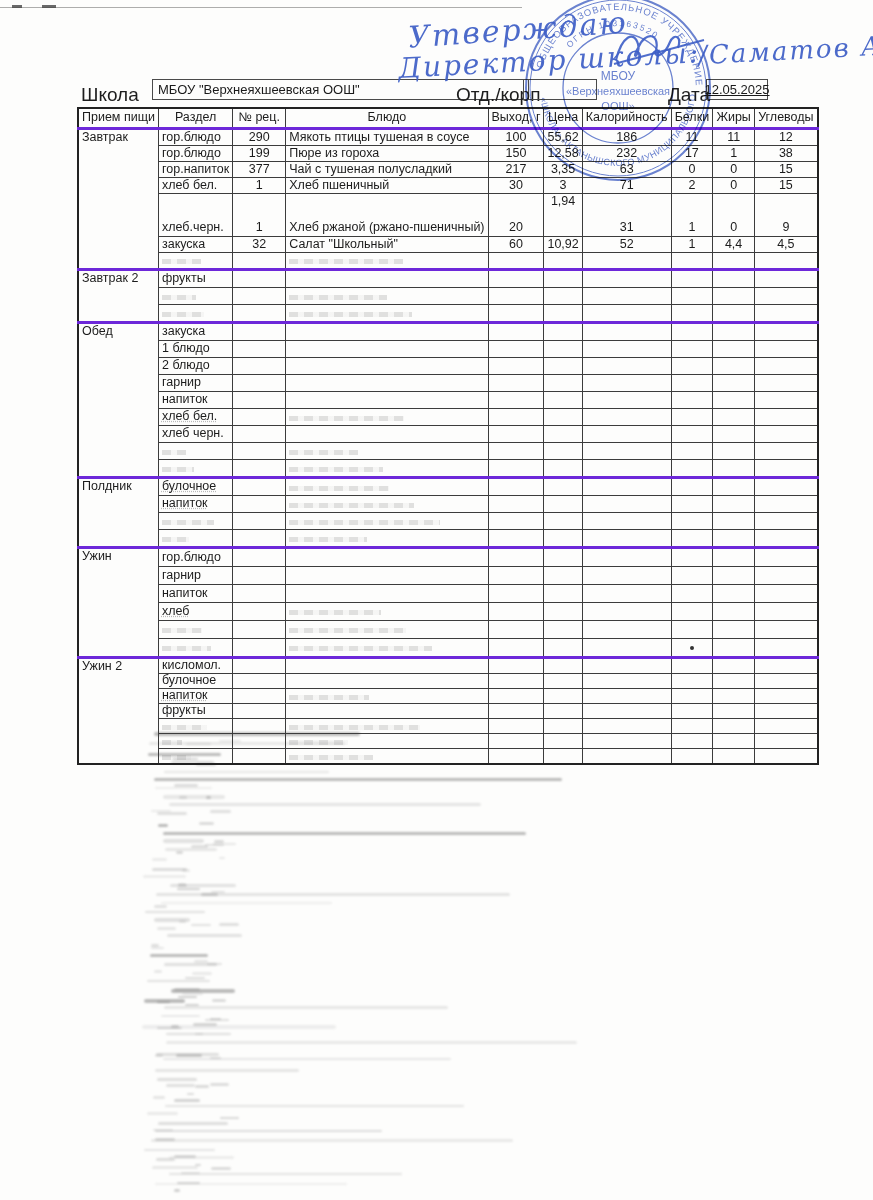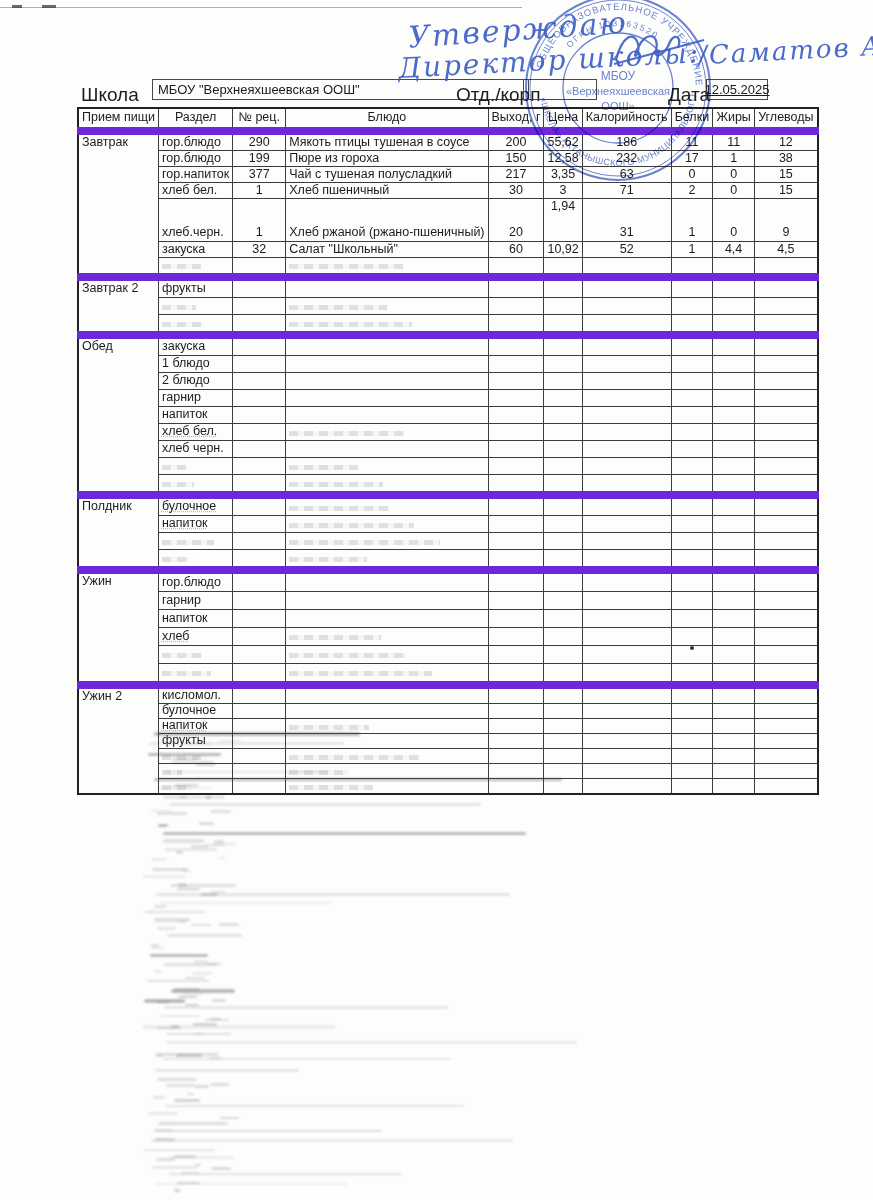--- a/index.html
+++ b/index.html
@@ -46,21 +46,21 @@
   }
   .menu-table th,.menu-table td{
     border:1px solid #3c3c3c;
     padding:0 3px;overflow:hidden;white-space:nowrap;
     height:15px;line-height:1.1;
   }
   .menu-table th{font-weight:normal;text-align:center;height:18px;border-bottom:2px solid #222;}
   .menu-table td.meal{vertical-align:top;text-align:left;padding-top:1px;}
   .menu-table td.c-left{text-align:left;}
   .menu-table td.c-center{text-align:center;}
-  tr.sec-start td{border-top:8px solid #6d28d9;}
+  tr.sec-start td{border-top:3px solid #6d28d9;}
   tr.s1 td,tr.s2 td,tr.s3 td{height:16px;}
   tr.s4 td{height:17px;}
   tr.s5 td{height:14px;}
   tr.tall td{height:40px;vertical-align:bottom;padding-bottom:1px;}
   tr.tall td.vtop{vertical-align:top;padding-top:1px;}
   .smudge{display:block;height:5px;margin-top:2px;
     background:repeating-linear-gradient(90deg, rgba(110,110,110,.20) 0 9px, rgba(110,110,110,.05) 9px 15px);
     filter:blur(.4px);}
   
   #bleed{position:absolute;left:0;top:0;width:873px;height:1200px;pointer-events:none;z-index:1;}
@@ -138,21 +138,21 @@
         <th>Жиры</th>
         <th>Углеводы</th>
       </tr>
     </thead>
   <tbody>
       <tr class="s0 sec-start">
         <td rowspan="7" class="meal">Завтрак</td>
         <td class="c-left">гор.блюдо</td>
         <td class="c-center">290</td>
         <td class="c-left">Мякоть птицы тушеная в соусе</td>
-        <td class="c-center">200</td>
+        <td class="c-center">100</td>
         <td class="c-center">55,62</td>
         <td class="c-center">186</td>
         <td class="c-center">11</td>
         <td class="c-center">11</td>
         <td class="c-center">12</td>
       </tr>
       <tr class="s0">
         <td class="c-left">гор.блюдо</td>
         <td class="c-center">199</td>
         <td class="c-left">Пюре из гороха</td>

